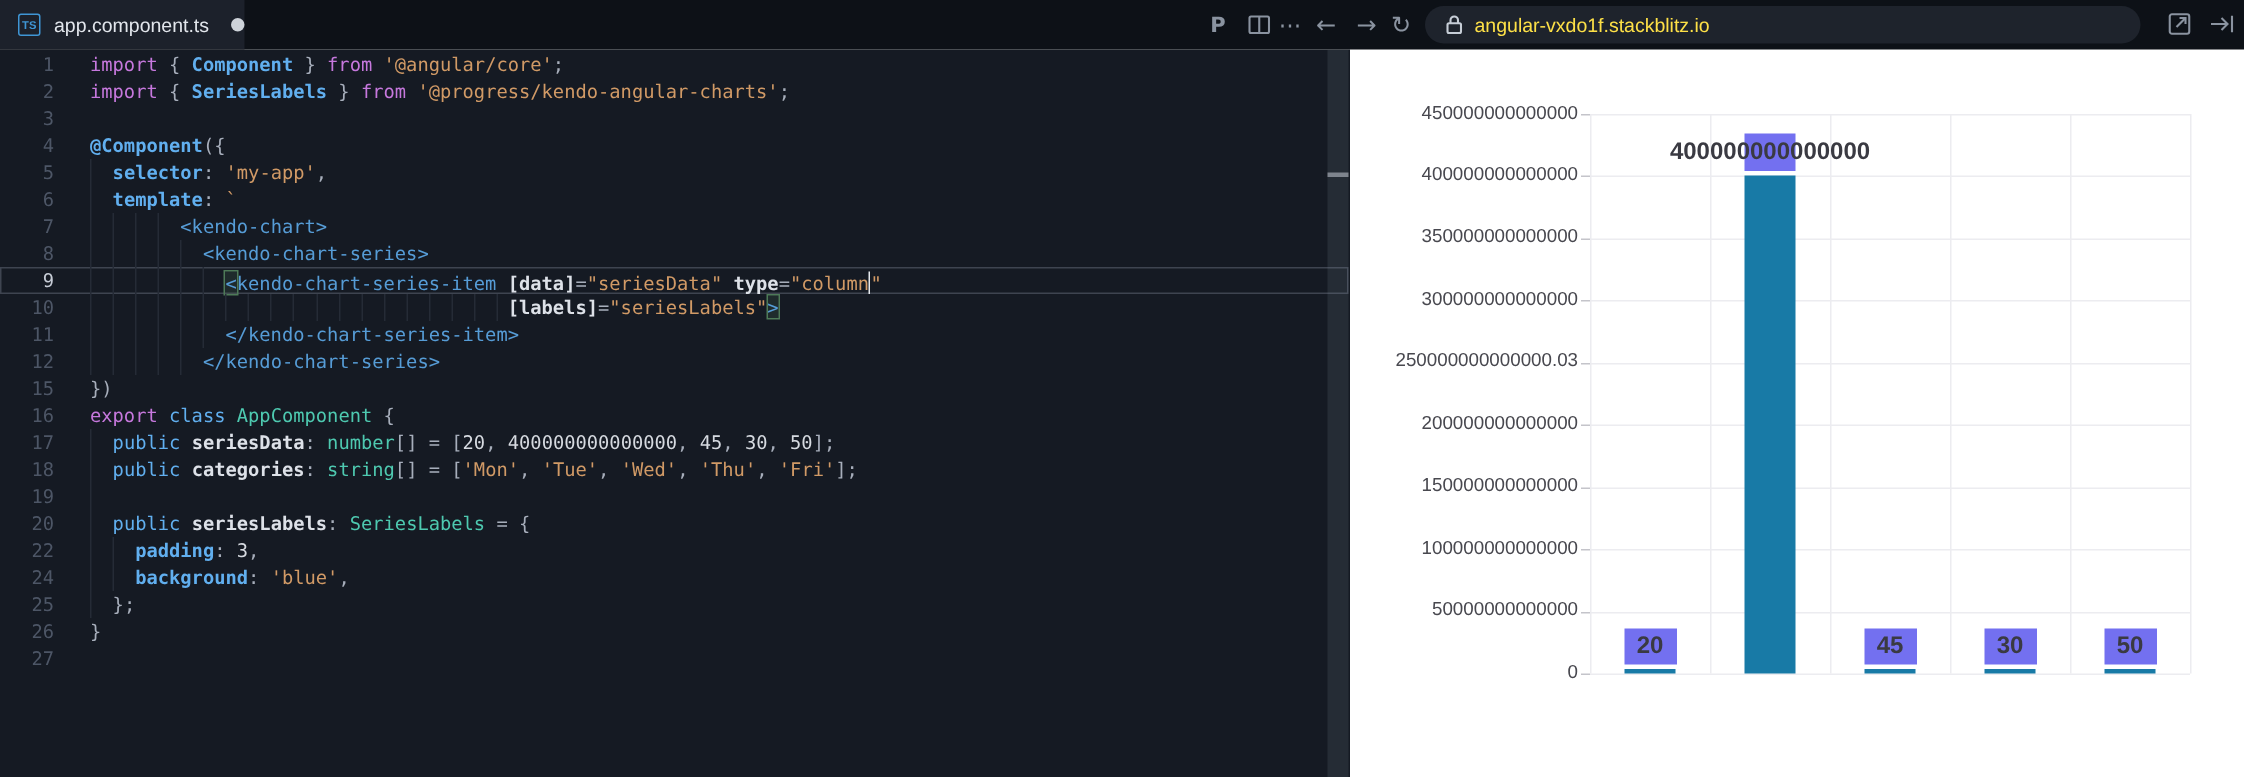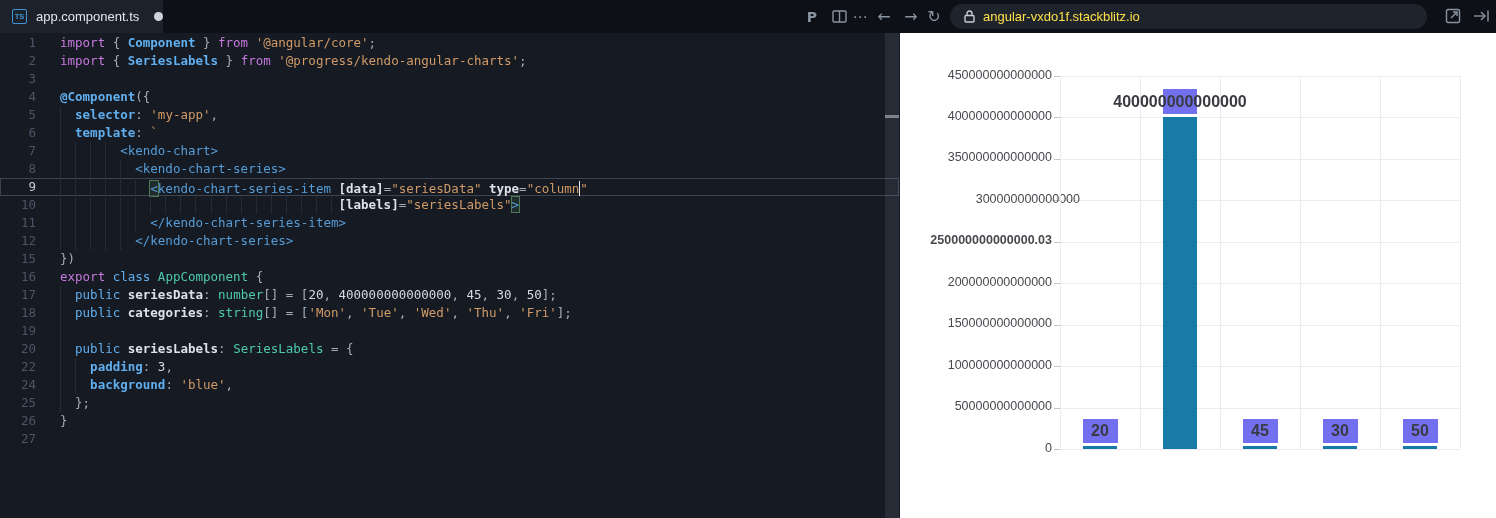--- a/index.html
+++ b/index.html
@@ -147,24 +147,24 @@
       <div class="tick" style="left: 154px; top: 43px;"></div>
       <div class="ylab" style="top: 34.5px;">450000000000000</div>
       <div class="hgrid" style="left: 160px; top: 84.4444px; width: 400px;"></div>
       <div class="tick" style="left: 154px; top: 84.4444px;"></div>
       <div class="ylab" style="top: 75.9444px;">400000000000000</div>
       <div class="hgrid" style="left: 160px; top: 125.889px; width: 400px;"></div>
       <div class="tick" style="left: 154px; top: 125.889px;"></div>
       <div class="ylab" style="top: 117.389px;">350000000000000</div>
       <div class="hgrid" style="left: 160px; top: 167.333px; width: 400px;"></div>
       <div class="tick" style="left: 154px; top: 167.333px;"></div>
-      <div class="ylab" style="top: 158.833px; margin-left: 28px;">300000000000000</div>
+      <div class="ylab" style="top: 158.833px;">300000000000000</div>
       <div class="hgrid" style="left: 160px; top: 208.778px; width: 400px;"></div>
       <div class="tick" style="left: 154px; top: 208.778px;"></div>
-      <div class="ylab" style="top: 200.278px; font-weight: bold;">250000000000000.03</div>
+      <div class="ylab" style="top: 200.278px;">250000000000000.03</div>
       <div class="hgrid" style="left: 160px; top: 250.222px; width: 400px;"></div>
       <div class="tick" style="left: 154px; top: 250.222px;"></div>
       <div class="ylab" style="top: 241.722px;">200000000000000</div>
       <div class="hgrid" style="left: 160px; top: 291.667px; width: 400px;"></div>
       <div class="tick" style="left: 154px; top: 291.667px;"></div>
       <div class="ylab" style="top: 283.167px;">150000000000000</div>
       <div class="hgrid" style="left: 160px; top: 333.111px; width: 400px;"></div>
       <div class="tick" style="left: 154px; top: 333.111px;"></div>
       <div class="ylab" style="top: 324.611px; padding-left: 15px;">100000000000000</div>
       <div class="hgrid" style="left: 160px; top: 374.556px; width: 400px;"></div>

